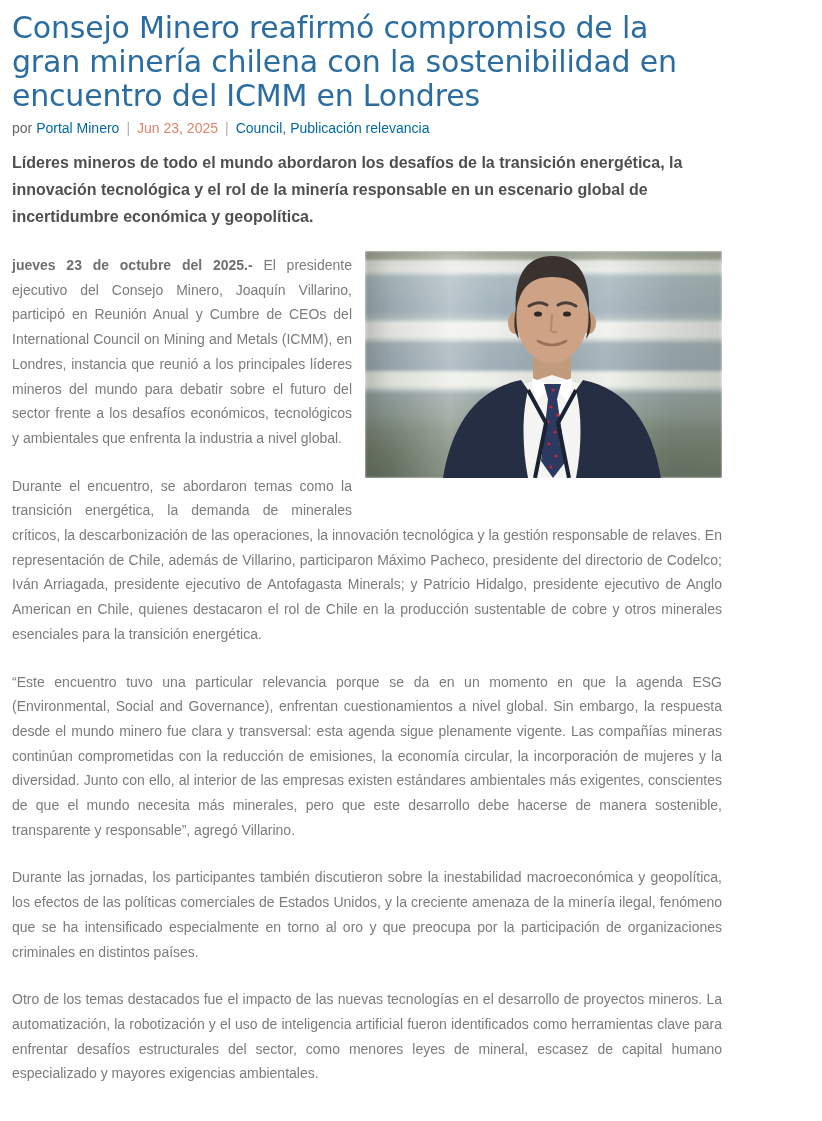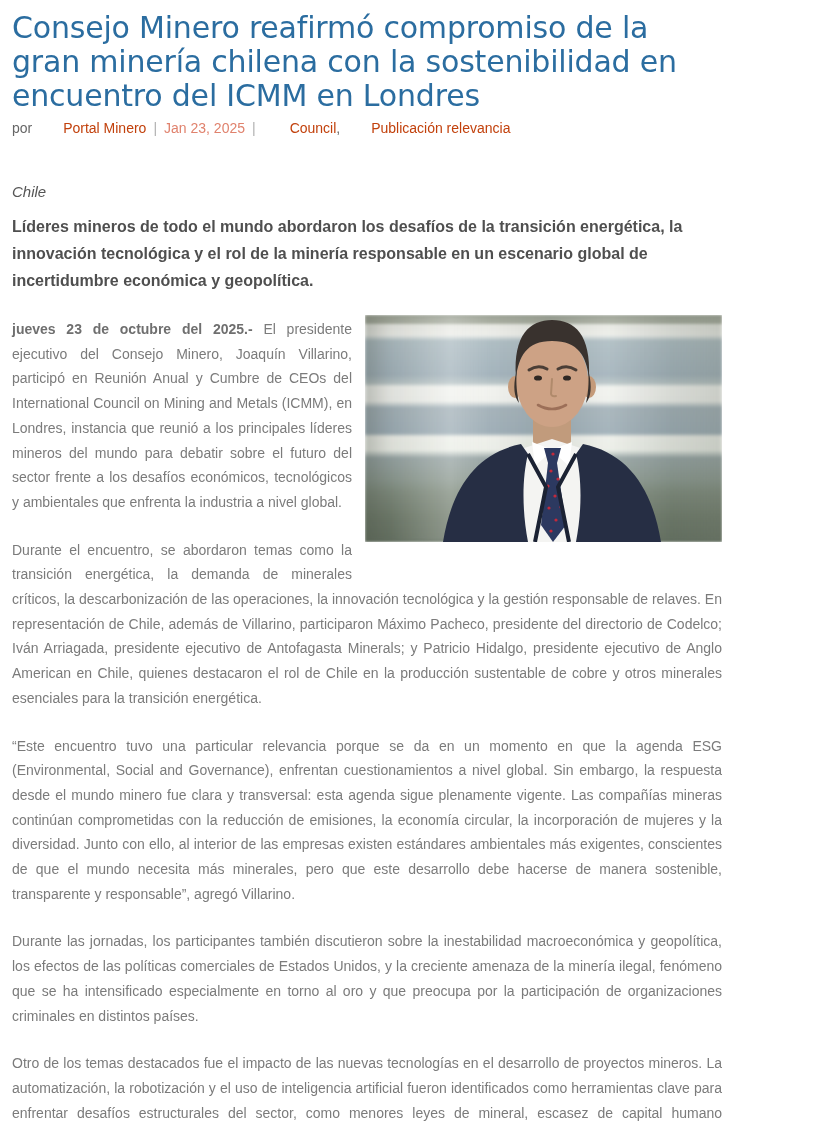--- a/index.html
+++ b/index.html
@@ -21,21 +21,21 @@
     letter-spacing: -0.2px;
   }
 
   .byline {
     margin-top: 7px;
     font-size: 14px;
     color: #666666;
   }
   .byline .divider { color: #b0b0b0; margin: 0 7px; }
   .byline .post-date { color: #e0826d; }
-  .byline a { color: #c2410c; text-decoration: none; cursor: pointer; margin-left: 27px; }
+  .byline a { color: #0369a1; text-decoration: none; cursor: pointer; }
 
   .post-body { margin-top: 0; }
 
   .location {
     margin: 47px 0 0 0;
     font-style: italic;
     font-size: 15px;
     color: #555555;
   }
 
@@ -90,26 +90,25 @@
 </style>
 </head>
 <body>
 
 <div class="container">
 
   <h1 class="post-title">Consejo Minero reafirmó compromiso de la gran minería chilena con la sostenibilidad en encuentro del ICMM en Londres</h1>
 
   <div class="byline">
     <span>por</span>
-    <a>Portal Minero</a><span class="divider">|</span><span class="post-date">Jan 23, 2025</span><span class="divider">|</span><a>Council</a><span>, </span><a>Publicación relevancia</a>
+    <a>Portal Minero</a><span class="divider">|</span><span class="post-date">Jun 23, 2025</span><span class="divider">|</span><a>Council</a><span>, </span><a>Publicación relevancia</a>
   </div>
 
   <div class="post post-body">
 
-    <p class="location">Chile</p>
 
     <p class="lede">Líderes mineros de todo el mundo abordaron los desafíos de la transición energética, la innovación tecnológica y el rol de la minería responsable en un escenario global de incertidumbre económica y geopolítica.</p>
 
     <div class="photo-float">
       <div class="photo-bg"></div>
       <div class="photo-sheen"></div>
       <svg class="portrait" viewBox="0 0 357 227" width="357" height="227" xmlns="http://www.w3.org/2000/svg">
 
         <rect x="168" y="90" width="38" height="46" rx="11" fill="#c19b7c"></rect>
         <ellipse cx="187" cy="100" rx="20" ry="9" fill="#aa8365" opacity="0.55"></ellipse>

